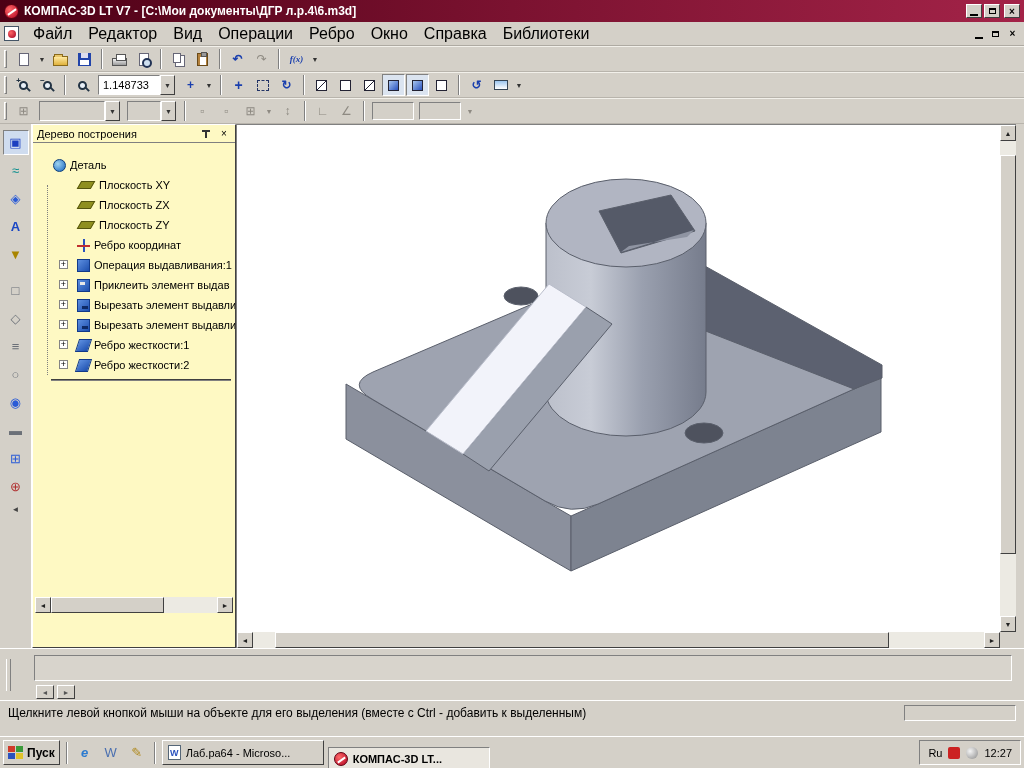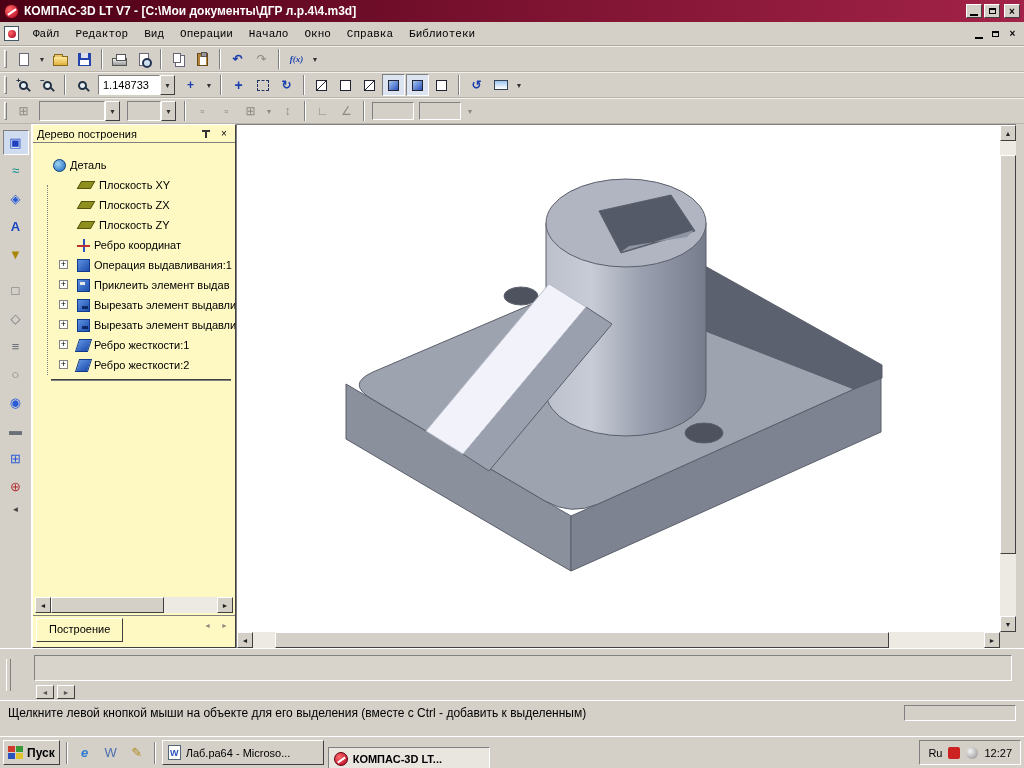--- a/index.html
+++ b/index.html
@@ -29,21 +29,21 @@
     font-size:10px; font-weight:bold; }
   .g-min { width:8px; height:2px; background:#000; margin-top:8px; }
   .g-res { width:7px; height:6px; border:1px solid #000; border-top-width:2px; box-shadow:2px -2px 0 0 #d4d0c8; }
 
   
   #menubar { left:0; top:22px; width:1024px; height:24px; display:flex; align-items:center;
     padding:0 4px; border-bottom:1px solid #aeaaa2; }
   .mdi-doc { width:15px; height:15px; background:#fff; border:1px solid #456; position:relative; margin-right:6px; }
   .mdi-doc::after { content:""; position:absolute; left:3px; top:3px; width:8px; height:8px;
     border-radius:50%; background:radial-gradient(circle at 35% 35%, #f66, #a00020); }
-  .menu-item { padding:3px 8px; font-size:11px; white-space:nowrap;font-family:Liberation Mono, monospace; }
+  .menu-item { padding:3px 8px; font-size:16px; white-space:nowrap; }
   .mdi-ctrls { margin-left:auto; display:flex; gap:2px; align-items:center; }
   .mwb { width:15px; height:13px; display:flex; align-items:center; justify-content:center;
     font-size:10px; font-weight:bold; background:#d4d0c8; }
 
   
   .toolbar { left:0; width:1024px; height:26px; display:flex; align-items:center; gap:1px;
     padding:0 2px; border-top:1px solid #f2f0ea; border-bottom:1px solid #b8b4ac; }
   .tgrip { width:3px; height:18px; margin:0 4px 0 2px; border:1px solid; border-color:#fff #808080 #808080 #fff; }
   .tsep { width:0; height:20px; margin:0 4px; border-left:1px solid #808080; border-right:1px solid #fff; }
   .tbtn { min-width:23px; height:22px; display:flex; align-items:center; justify-content:center;
@@ -179,41 +179,41 @@
   .tri-red { width:12px; height:12px; background:#c22; border-radius:2px; }
   .tri-gray { width:12px; height:12px; border-radius:50%; background:radial-gradient(circle at 35% 35%, #f4f4f4, #8a8a8a); }
 </style>
 </head>
 <body>
 
 <div id="screen">
 
   <div id="titlebar" class="abs">
     <span class="applogo"></span>
-    <span class="title-text">КОМПАС-3D LT V7 - [C:\Мои документы\ДГР л.р.4\4.m3d]</span>
+    <span class="title-text">КОМПАС-3D LT V7 - [C:\Мои документы\ДГР л.р.4\6.m3d]</span>
     <span class="wbtns">
       <span class="wb out">
           <span class="g-min"></span>
         </span>
       <span class="wb out">
           <span class="g-res"></span>
         </span>
       <span class="wb out" style="margin-left:2px">
           <span>×</span>
         </span>
     </span>
   </div>
 
   <div id="menubar" class="abs">
     <span class="mdi-doc"></span>
     <span class="menu-item">Файл</span>
     <span class="menu-item">Редактор</span>
     <span class="menu-item">Вид</span>
     <span class="menu-item">Операции</span>
-    <span class="menu-item">Начало</span>
+    <span class="menu-item">Ребро</span>
     <span class="menu-item">Окно</span>
     <span class="menu-item">Справка</span>
     <span class="menu-item">Библиотеки</span>
     <span class="mdi-ctrls">
       <span class="mwb">
           <span class="g-min"></span>
         </span>
       <span class="mwb">
           <span class="g-res"></span>
         </span>
@@ -475,27 +475,20 @@
         </div>
       </div>
       <div class="rollback"></div>
     </div>
     <div class="tp-hscroll">
       <span class="sb-btn out">◄</span>
       <span class="sb-track">
         <span class="sb-thumb" style="left:0;top:0;bottom:0;width:68%"></span>
       </span>
       <span class="sb-btn out">►</span>
-    </div>
-    <div class="tp-tabs">
-      <span class="tab">Построение</span>
-      <span class="tab-arrows">
-        <span class="sb-btn">◄</span>
-        <span class="sb-btn">►</span>
-      </span>
     </div>
   </div>
 
   <div id="viewport" class="abs">
     <div class="vp-content">
       <svg width="764" height="508" viewBox="0 0 764 508" style="position:absolute;left:0;top:0">
         <defs>
           <linearGradient id="cylG" x1="0" y1="0" x2="1" y2="0">
             <stop offset="0" stop-color="#bcc0cb"></stop>
             <stop offset="0.28" stop-color="#c8ccd6"></stop>

